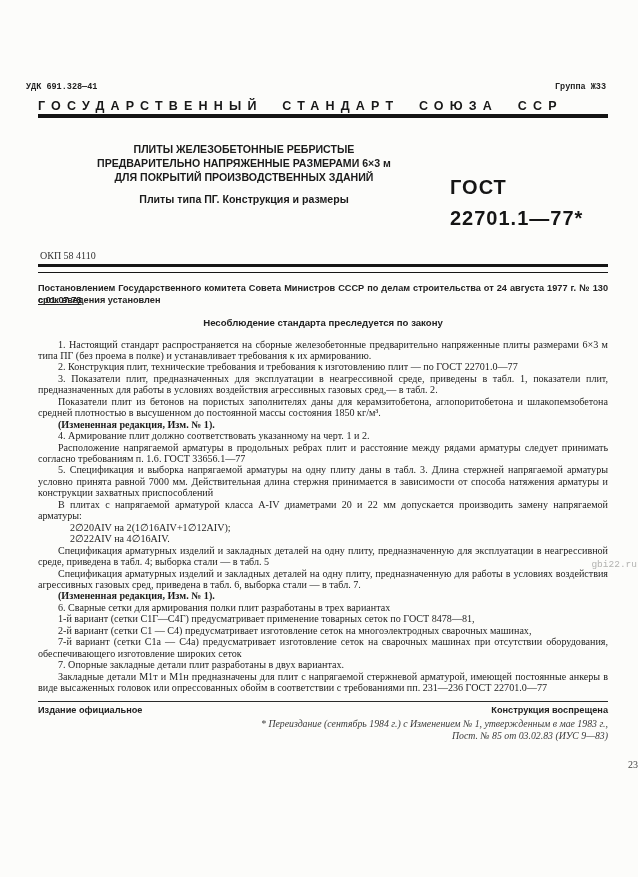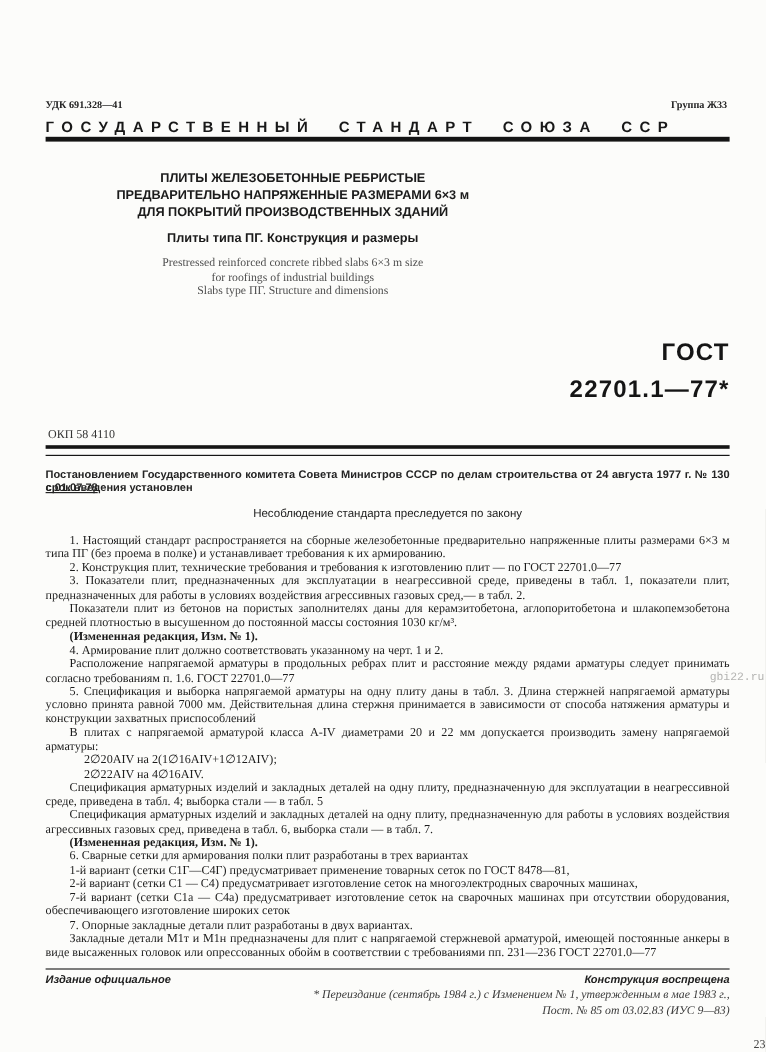--- a/index.html
+++ b/index.html
@@ -7,47 +7,47 @@
     position:relative;
     width:638px;height:877px;
     background:#fcfcfa;
     color:#1e1e1e;
     font-family:"Liberation Serif", serif;
     overflow:hidden;
     box-sizing:border-box;
   }
   .header-row{
     display:flex;justify-content:space-between;
-    margin:82px 32px 0 38px;
-    font-family:Liberation Serif, serif;
+    margin:82px 32px 0 26px;
+    font-family:Liberation Mono, monospace;
     font-weight:bold;font-size:8.5px;color:#222;
   }
   .banner{
     margin:7px 30px 0 38px;
     font-family:"Liberation Sans", sans-serif;
     font-weight:bold;font-size:12.5px;
     letter-spacing:6.2px;word-spacing:10px;
     white-space:nowrap;color:#181818;
   }
   .banner-bar{height:4px;background:#141414;margin:1px 30px 0 38px;}
-  .title-row{display:flex;margin:24px 30px 0 38px;flex-direction:column;}
+  .title-row{display:flex;margin:24px 30px 0 38px;}
   .title-left{width:412px;text-align:center;}
   .title-main{
     font-family:"Liberation Sans", sans-serif;
     font-weight:bold;font-size:10.6px;line-height:14px;color:#1b1b1b;
   }
   .title-sub{
     font-family:"Liberation Sans", sans-serif;
     font-weight:bold;font-size:10.6px;margin-top:9px;color:#1b1b1b;
   }
   .title-en{
     font-size:9.8px;line-height:11.5px;color:#4e4e4e;margin-top:9px;
   }
   .gost-block{
-    flex:1;text-align:right;padding-top:30px;
+    flex:1;text-align:left;padding-top:30px;
     font-family:"Liberation Sans", sans-serif;
     font-weight:bold;font-size:20px;line-height:31px;color:#151515;
     letter-spacing:1px;
   }
   .okp{margin:16px 30px 0 40px;font-size:10px;color:#333;}
   .double-rule{
     margin:3px 30px 0 38px;height:5px;
     border-top:3px solid #151515;border-bottom:1.5px solid #151515;
   }
   .decree{
@@ -58,42 +58,42 @@
   }
   .decree-date{
     margin:-11.5px 30px 0 38px;text-align:left;
     font-family:"Liberation Sans", sans-serif;
     font-weight:bold;font-size:9.2px;color:#242424;
     text-decoration:underline;
   }
   .law-notice{
     margin:12px 30px 0 38px;text-align:center;
     font-family:"Liberation Sans", sans-serif;
-    font-weight:normal;font-size:9.6px;color:#222;
+    font-weight:bold;font-size:9.6px;color:#222;
   }
   .body-text{
     margin:11px 30px 0 38px;
     font-size:10.1px;line-height:11.45px;
     text-align:justify;color:#1c1c1c;
   }
   .body-text p{margin:0;}
   .body-text p.indent{text-indent:20px;}
   .body-text p.bold{text-indent:20px;font-weight:bold;}
   .body-text p.formula{margin-left:32px;text-align:left;}
   .watermark{
     position:absolute;right:1px;top:559px;
     font-family:Liberation Mono, monospace;
     font-size:9.5px;color:#b3b3b1;
   }
   .footer-rule{margin:7px 30px 0 38px;border-top:1.5px solid #2a2a2a;}
   .footer-row{
     display:flex;justify-content:space-between;
     margin:3px 30px 0 38px;
     font-family:"Liberation Sans", sans-serif;
-    font-weight:bold;font-size:9.2px;color:#222;font-style:italic;
+    font-weight:bold;font-size:9.2px;color:#222;
   }
   .footnote{
     margin:3px 30px 0 38px;text-align:right;
     font-style:italic;font-size:9.8px;line-height:12.5px;color:#3a3a3a;
   }
   .page-number{margin:16px 0 0 46px;font-size:10px;color:#444;text-align:right;}
 </style>
 </head>
 <body>
 
@@ -106,48 +106,43 @@
 
   <div class="banner">ГОСУДАРСТВЕННЫЙ СТАНДАРТ СОЮЗА ССР</div>
   <div class="banner-bar"></div>
 
   <div class="title-row">
     <div class="title-left">
       <div class="title-main">ПЛИТЫ ЖЕЛЕЗОБЕТОННЫЕ РЕБРИСТЫЕ</div>
       <div class="title-main">ПРЕДВАРИТЕЛЬНО НАПРЯЖЕННЫЕ РАЗМЕРАМИ 6×3 м</div>
       <div class="title-main">ДЛЯ ПОКРЫТИЙ ПРОИЗВОДСТВЕННЫХ ЗДАНИЙ</div>
       <div class="title-sub">Плиты типа ПГ. Конструкция и размеры</div>
-      <div class="title-en">
-        <div>Prestressed reinforced concrete ribbed slabs 6×3 m size</div>
-        <div>for roofings of industrial buildings</div>
-        <div>Slabs type ПГ. Structure and dimensions</div>
-      </div>
     </div>
     <div class="gost-block">
       <div>ГОСТ</div>
       <div>22701.1—77*</div>
     </div>
   </div>
 
   <div class="okp">ОКП 58 4110</div>
   <div class="double-rule"></div>
 
   <div class="decree">Постановлением Государственного комитета Совета Министров СССР по делам строительства от 24 августа 1977 г. № 130 срок введения установлен</div>
   <div class="decree-date">с 01.07.78</div>
 
   <div class="law-notice">Несоблюдение стандарта преследуется по закону</div>
 
   <div class="body-text">
       <p class="indent">1. Настоящий стандарт распространяется на сборные железобетонные предварительно напряженные плиты размерами 6×3 м типа ПГ (без проема в полке) и устанавливает требования к их армированию.</p>
       <p class="indent">2. Конструкция плит, технические требования и требования к изготовлению плит — по ГОСТ 22701.0—77</p>
       <p class="indent">3. Показатели плит, предназначенных для эксплуатации в неагрессивной среде, приведены в табл. 1, показатели плит, предназначенных для работы в условиях воздействия агрессивных газовых сред,— в табл. 2.</p>
-      <p class="indent">Показатели плит из бетонов на пористых заполнителях даны для керамзитобетона, аглопоритобетона и шлакопемзобетона средней плотностью в высушенном до постоянной массы состояния 1030 кг/м³.</p>
+      <p class="indent">Показатели плит из бетонов на пористых заполнителях даны для керамзитобетона, аглопоритобетона и шлакопемзобетона средней плотностью в высушенном до постоянной массы состояния 1850 кг/м³.</p>
       <p class="bold">(Измененная редакция, Изм. № 1).</p>
       <p class="indent">4. Армирование плит должно соответствовать указанному на черт. 1 и 2.</p>
-      <p class="indent">Расположение напрягаемой арматуры в продольных ребрах плит и расстояние между рядами арматуры следует принимать согласно требованиям п. 1.6. ГОСТ 22701.0—77</p>
+      <p class="indent">Расположение напрягаемой арматуры в продольных ребрах плит и расстояние между рядами арматуры следует принимать согласно требованиям п. 1.6. ГОСТ 33656.1—77</p>
       <p class="indent">5. Спецификация и выборка напрягаемой арматуры на одну плиту даны в табл. 3.  Длина стержней напрягаемой арматуры условно принята равной 7000 мм. Действительная длина стержня принимается в зависимости от способа натяжения арматуры и конструкции захватных приспособлений</p>
       <p class="indent">В плитах с напрягаемой арматурой класса А-IV диаметрами 20 и 22 мм допускается производить замену напрягаемой арматуры:</p>
       <p class="formula">2∅20АIV на 2(1∅16АIV+1∅12АIV);</p>
       <p class="formula">2∅22АIV на 4∅16АIV.</p>
       <p class="indent">Спецификация арматурных изделий и закладных деталей на одну плиту, предназначенную для эксплуатации в неагрессивной среде, приведена в табл. 4; выборка стали — в табл. 5</p>
       <p class="indent">Спецификация арматурных изделий и закладных деталей на одну плиту, предназначенную для работы в условиях воздействия агрессивных газовых сред, приведена в табл. 6, выборка стали — в табл. 7.</p>
       <p class="bold">(Измененная редакция, Изм. № 1).</p>
       <p class="indent">6. Сварные сетки для армирования полки плит разработаны в трех вариантах</p>
       <p class="indent">1-й вариант (сетки С1Г—С4Г) предусматривает применение товарных сеток по ГОСТ 8478—81,</p>
       <p class="indent">2-й вариант (сетки С1 — С4) предусматривает изготовление сеток на многоэлектродных сварочных машинах,</p>

